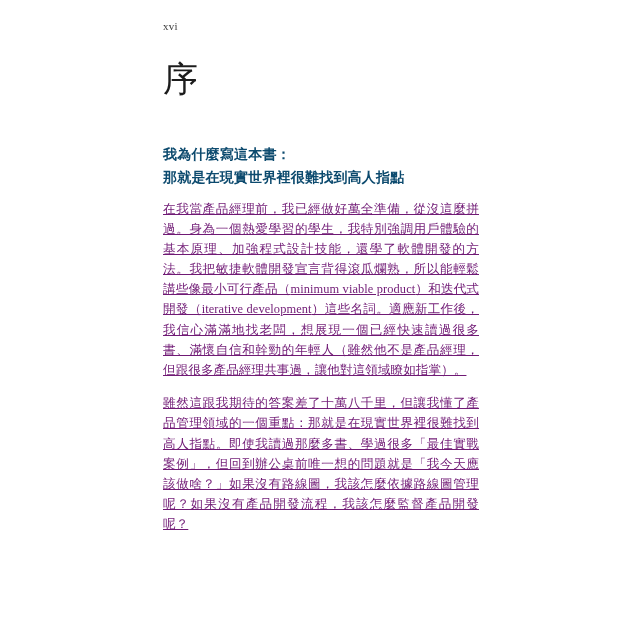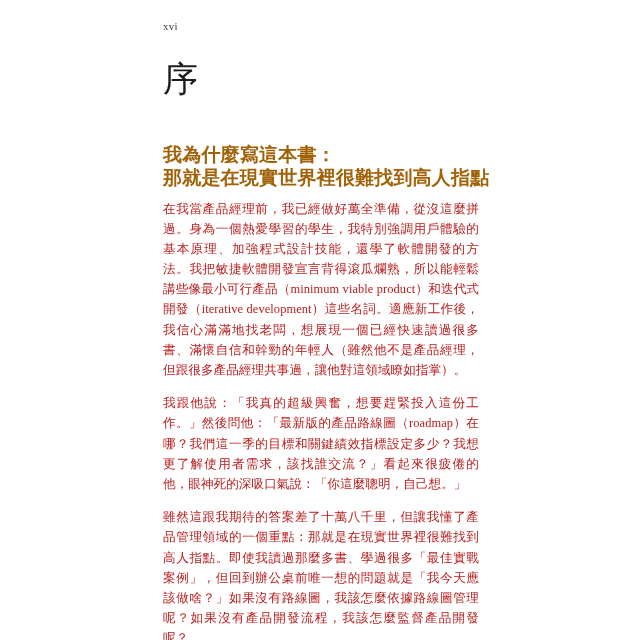--- a/index.html
+++ b/index.html
@@ -41,41 +41,42 @@
     letter-spacing: 1px;
   }
   .body-block {
     position: absolute;
     left: 163px;
     top: 143px;
     width: 316px;
   }
   .section-title {
     font-family: "DejaVu Sans", sans-serif;
-    font-size: 19px;
+    font-size: 14px;
     line-height: 22.5px;
     font-weight: 700;
-    color: #a16207;
+    color: #0c4a6e;
     letter-spacing: 0.2px;
     margin: 0 0 11px 0;
   }
   .section-title .t-line {
     display: block;
     white-space: nowrap;
   }
   .para {
     font-family: "DejaVu Sans", sans-serif;
     font-size: 12.6px;
     line-height: 20.1px;
-    color: #b91c1c;
+    color: #701a75;
     text-align: justify;
     text-justify: inter-character;
     margin: 0 0 13.5px 0;
     letter-spacing: 0.05px;
     word-break: break-all;
+    text-decoration: underline;
   }
   .para:last-child {
     margin-bottom: 0;
   }
   .latin {
     font-family: "Liberation Serif", "DejaVu Serif", serif;
     font-size: 12.4px;
     letter-spacing: 0.1px;
   }
 </style>
@@ -90,19 +91,18 @@
 
   <div class="body-block">
 
     <h2 class="section-title">
       <span class="t-line">我為什麼寫這本書：</span>
       <span class="t-line">那就是在現實世界裡很難找到高人指點</span>
     </h2>
 
     <p class="para">在我當產品經理前，我已經做好萬全準備，從沒這麼拼過。身為一個熱愛學習的學生，我特別強調用戶體驗的基本原理、加強程式設計技能，還學了軟體開發的方法。我把敏捷軟體開發宣言背得滾瓜爛熟，所以能輕鬆講些像最小可行產品（<span class="latin">minimum viable product</span>）和迭代式開發（<span class="latin">iterative development</span>）這些名詞。適應新工作後，我信心滿滿地找老闆，想展現一個已經快速讀過很多書、滿懷自信和幹勁的年輕人（雖然他不是產品經理，但跟很多產品經理共事過，讓他對這領域瞭如指掌）。</p>
 
-    <p class="para">我跟他說：「我真的超級興奮，想要趕緊投入這份工作。」然後問他：「最新版的產品路線圖（<span class="latin">roadmap</span>）在哪？我們這一季的目標和關鍵績效指標設定多少？我想更了解使用者需求，該找誰交流？」看起來很疲倦的他，眼神死的深吸口氣說：「你這麼聰明，自己想。」</p>
 
     <p class="para">雖然這跟我期待的答案差了十萬八千里，但讓我懂了產品管理領域的一個重點：那就是在現實世界裡很難找到高人指點。即使我讀過那麼多書、學過很多「最佳實戰案例」，但回到辦公桌前唯一想的問題就是「我今天應該做啥？」如果沒有路線圖，我該怎麼依據路線圖管理呢？如果沒有產品開發流程，我該怎麼監督產品開發呢？</p>
 
   </div>
 
 </div>
 
 </body></html>

